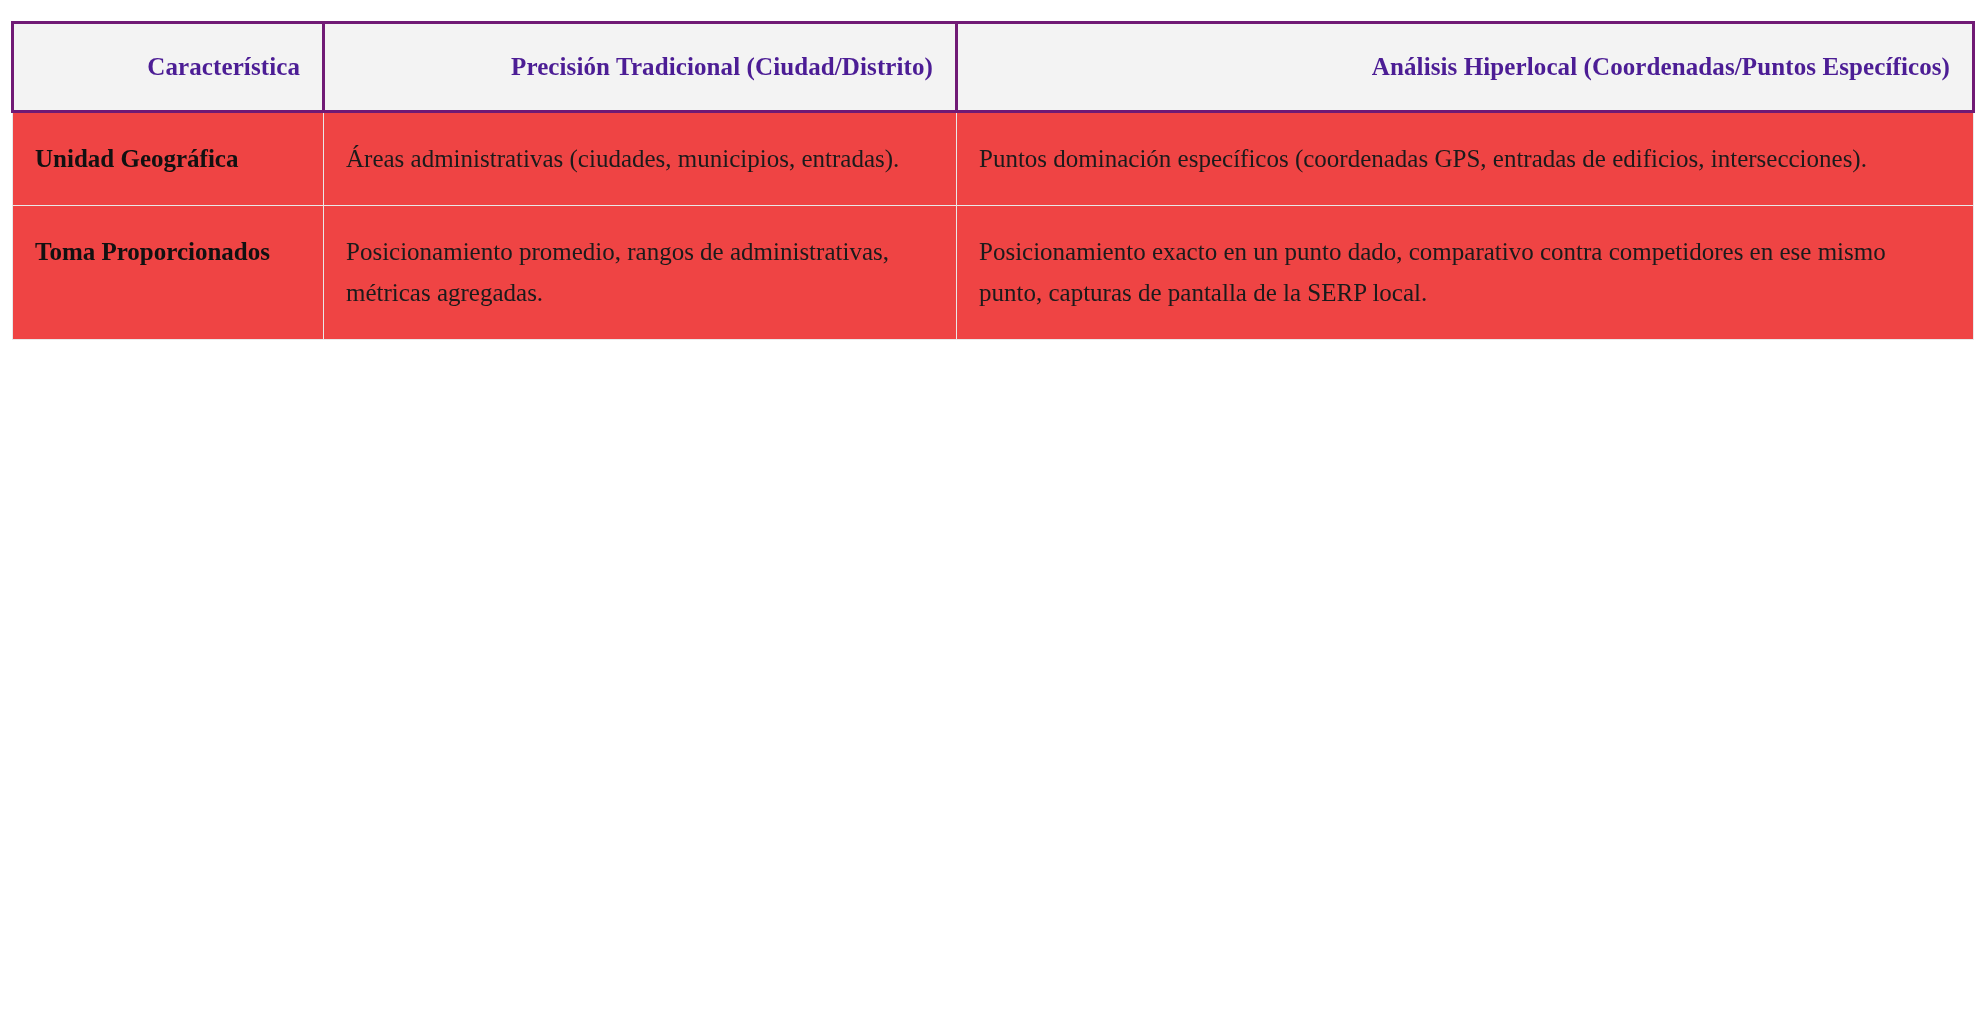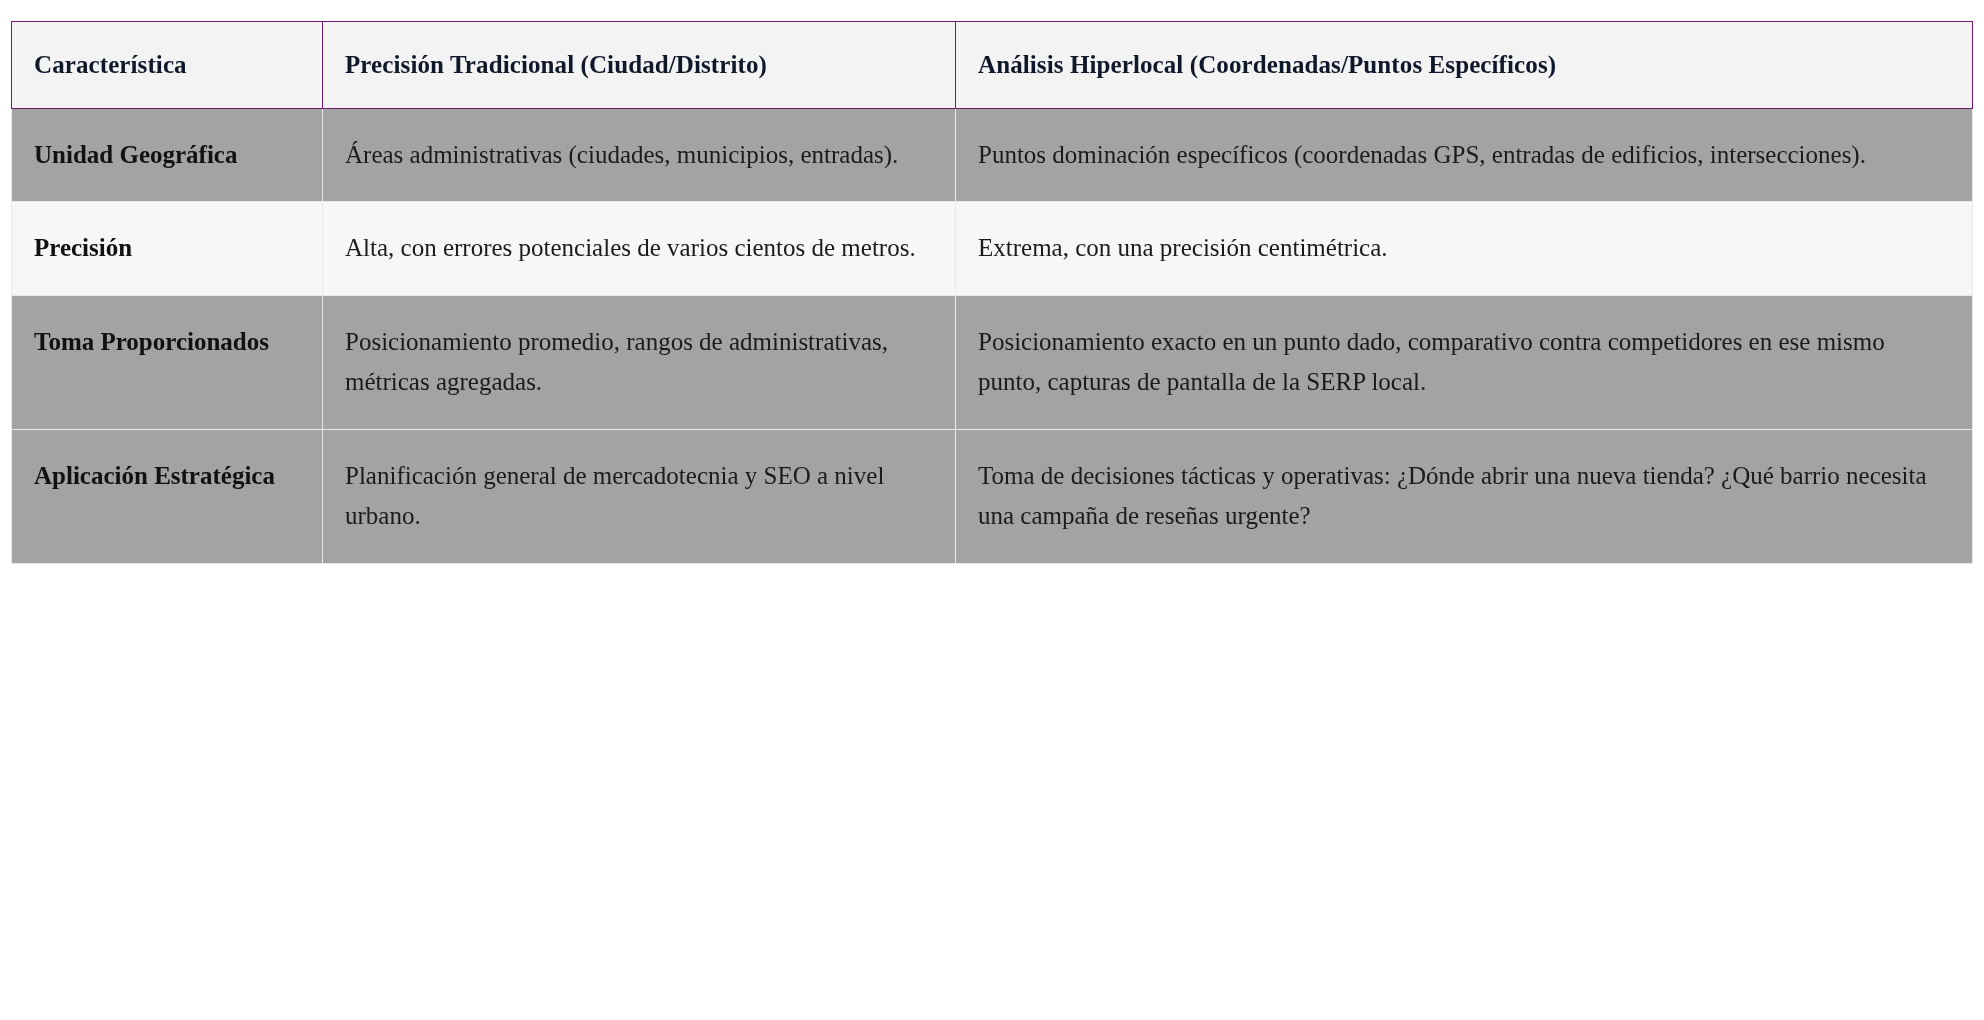--- a/index.html
+++ b/index.html
@@ -31,39 +31,39 @@
     table-layout: fixed;
     border: 1px solid #e6e6e6;
     background: #ffffff;
   }
   table.comparison col.c1 { width: 311px; }
   table.comparison col.c2 { width: 633px; }
   table.comparison col.c3 { width: 1017px; }
 
   table.comparison thead th {
     background: #f3f3f3;
-    color: #0f172a;
+    color: #4c1d95;
     font-weight: bold;
     font-size: 25px;
     line-height: 1.35;
-    text-align: left;
+    text-align: right;
     padding: 26px 22px 26px 22px;
-    border: 1px solid #701a75;
+    border: 3px solid #701a75;
     vertical-align: middle;
     letter-spacing: 0.1px;
   }
   table.comparison tbody td {
     font-size: 25px;
     line-height: 1.62;
     color: #1b1b1b;
     text-align: left;
     vertical-align: top;
     padding: 26px 22px 26px 22px;
     border: 1px solid #e9e9e9;
-    background: #a3a3a3;
+    background: #ef4444;
   }
   table.comparison tbody tr.alt td {
     background: #f7f7f7;
   }
   table.comparison tbody td.rowhead {
     font-weight: bold;
     color: #111111;
   }
   table.comparison tbody tr td:first-child {
     padding-right: 14px;
@@ -86,31 +86,21 @@
           <th>Precisión Tradicional (Ciudad/Distrito)</th>
           <th>Análisis Hiperlocal (Coordenadas/Puntos Específicos)</th>
         </tr>
       </thead>
       <tbody>
         <tr>
           <td class="rowhead">Unidad Geográfica</td>
           <td>Áreas administrativas (ciudades, municipios, entradas).</td>
           <td>Puntos dominación específicos (coordenadas GPS, entradas de edificios, intersecciones).</td>
         </tr>
-        <tr class="alt">
-          <td class="rowhead">Precisión</td>
-          <td>Alta, con errores potenciales de varios cientos de metros.</td>
-          <td>Extrema, con una precisión centimétrica.</td>
-        </tr>
         <tr>
           <td class="rowhead">Toma Proporcionados</td>
           <td>Posicionamiento promedio, rangos de administrativas, métricas agregadas.</td>
           <td>Posicionamiento exacto en un punto dado, comparativo contra competidores en ese mismo punto, capturas de pantalla de la SERP local.</td>
-        </tr>
-        <tr>
-          <td class="rowhead">Aplicación Estratégica</td>
-          <td>Planificación general de mercadotecnia y SEO a nivel urbano.</td>
-          <td>Toma de decisiones tácticas y operativas: ¿Dónde abrir una nueva tienda? ¿Qué barrio necesita una campaña de reseñas urgente?</td>
         </tr>
       </tbody>
     </table>
   </div>
 </div>
 
 </body></html>

